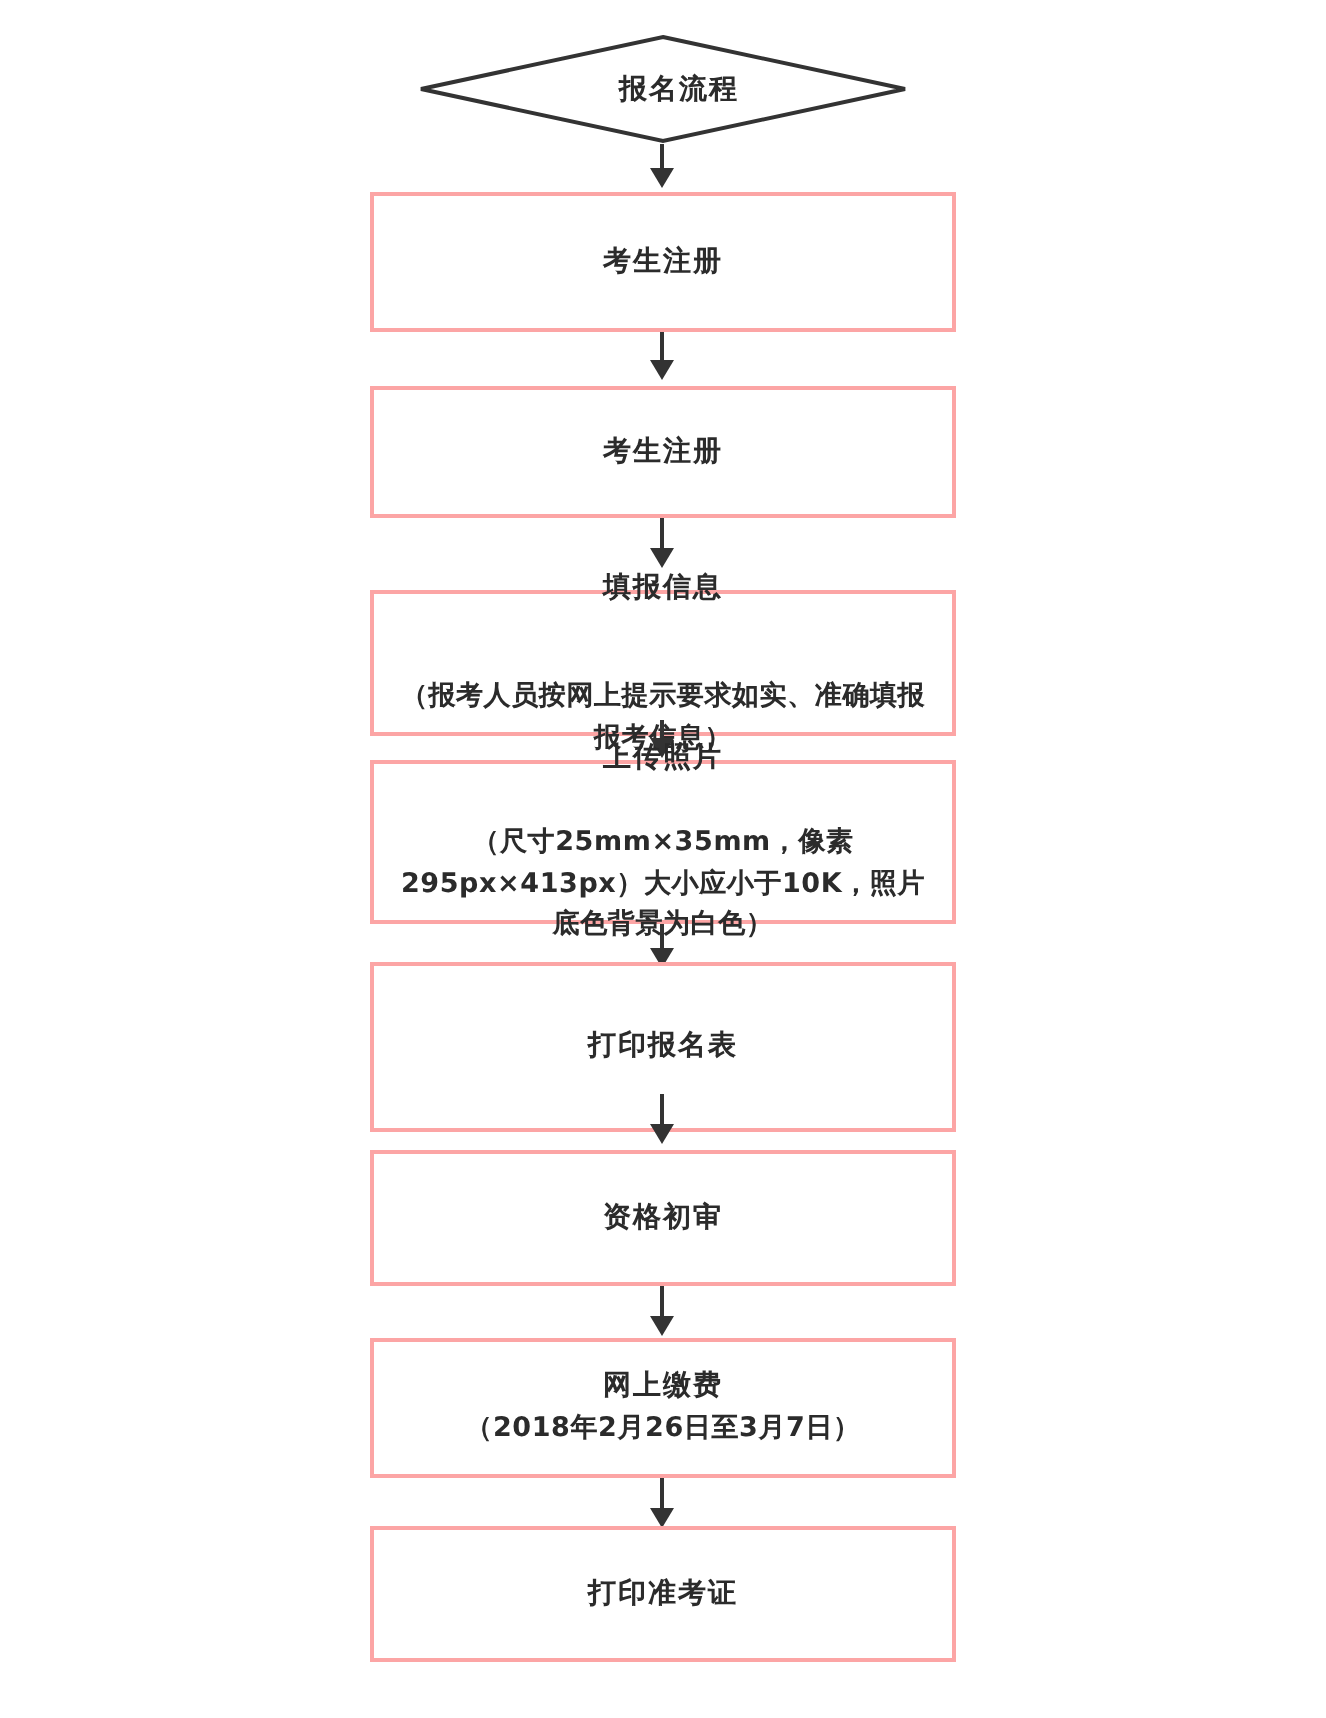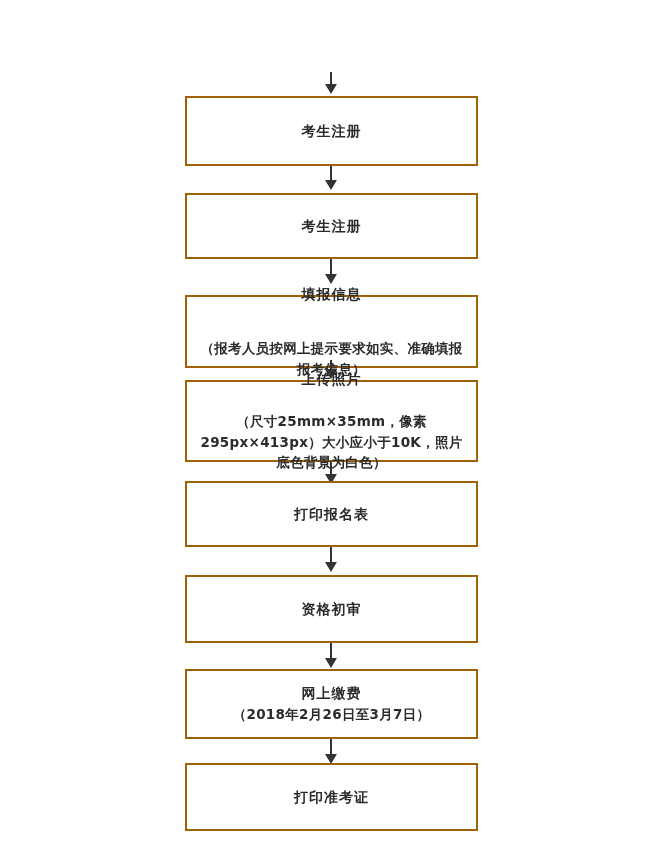--- a/index.html
+++ b/index.html
@@ -49,21 +49,21 @@
     padding-left: 16px;
     box-sizing: border-box;
   }
 
   
   .node {
     position: absolute;
     left: 185px;
     width: 293px;
     box-sizing: border-box;
-    border: 2px solid #a16207;
+    border: 2px solid #fca5a5;
     background: #ffffff;
     display: flex;
     flex-direction: column;
     align-items: center;
     justify-content: center;
     text-align: center;
     padding: 4px 10px;
   }
   .node-title {
     font-size: 14px;
@@ -101,20 +101,26 @@
     border-left: 6.5px solid transparent;
     border-right: 6.5px solid transparent;
     border-top: 10px solid #333333;
   }
 </style>
 </head>
 <body>
 
 <div id="flow-root">
 
+  <div class="diamond-wrap">
+    <svg width="245" height="55" viewBox="0 0 245 55">
+      <polygon points="122.5,1.5 243.5,27.5 122.5,53.5 1.5,27.5" fill="#ffffff" stroke="#333333" stroke-width="2" stroke-linejoin="miter"></polygon>
+    </svg>
+    <div class="diamond-label">报名流程</div>
+  </div>
 
   <div class="connector" style="top:72px;height:22px;">
     <div class="shaft" style="height:13px;"></div>
     <div class="head" style="top:12px;"></div>
   </div>
 
   <div class="node" style="top:96px;height:70px;">
     <div class="node-title">考生注册</div>
   </div>
 
@@ -146,21 +152,21 @@
   <div class="node" style="top:380px;height:82px;gap:21px;">
     <div class="node-title">上传照片</div>
     <div class="node-sub">（尺寸25mm×35mm，像素295px×413px）大小应小于10K，照片底色背景为白色）</div>
   </div>
 
   <div class="connector" style="top:462px;height:22px;">
     <div class="shaft" style="height:13px;"></div>
     <div class="head" style="top:12px;"></div>
   </div>
 
-  <div class="node" style="top:481px;height:66px;">
+  <div class="node" style="top:481px;height:85px;">
     <div class="node-title">打印报名表</div>
 
   </div>
 
   <div class="connector" style="top:547px;height:26px;">
     <div class="shaft" style="height:16px;"></div>
     <div class="head" style="top:15px;"></div>
   </div>
 
   <div class="node" style="top:575px;height:68px;">

